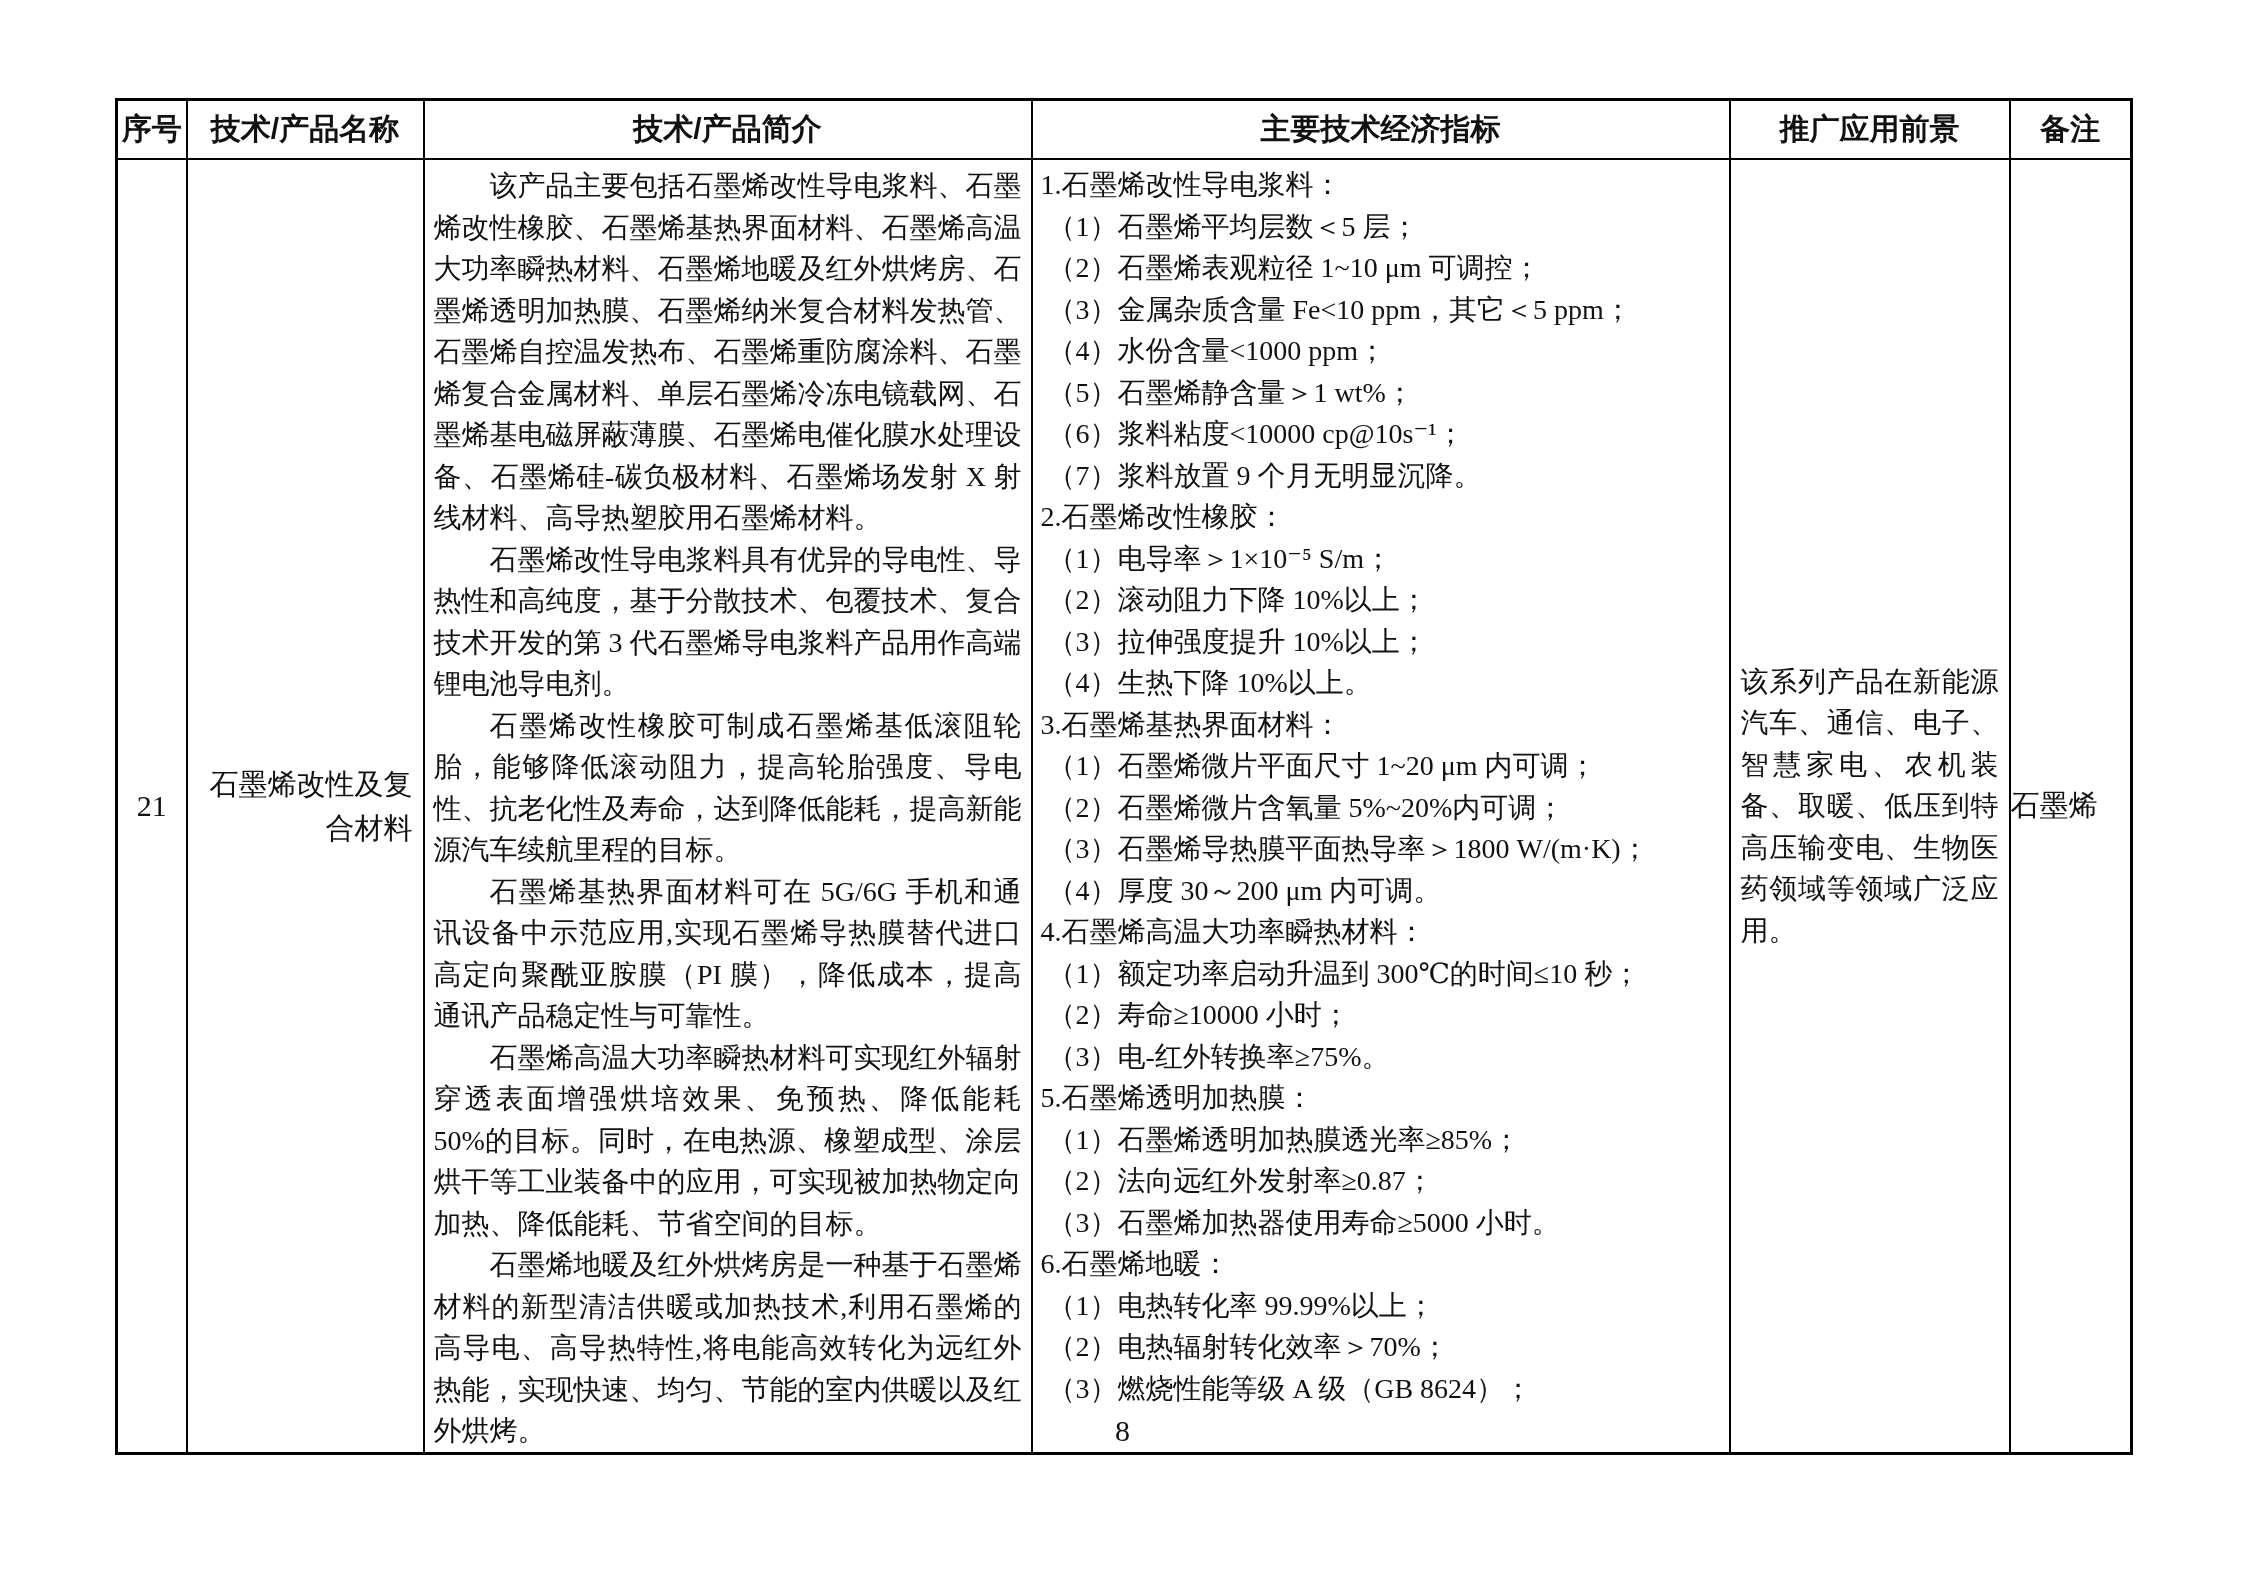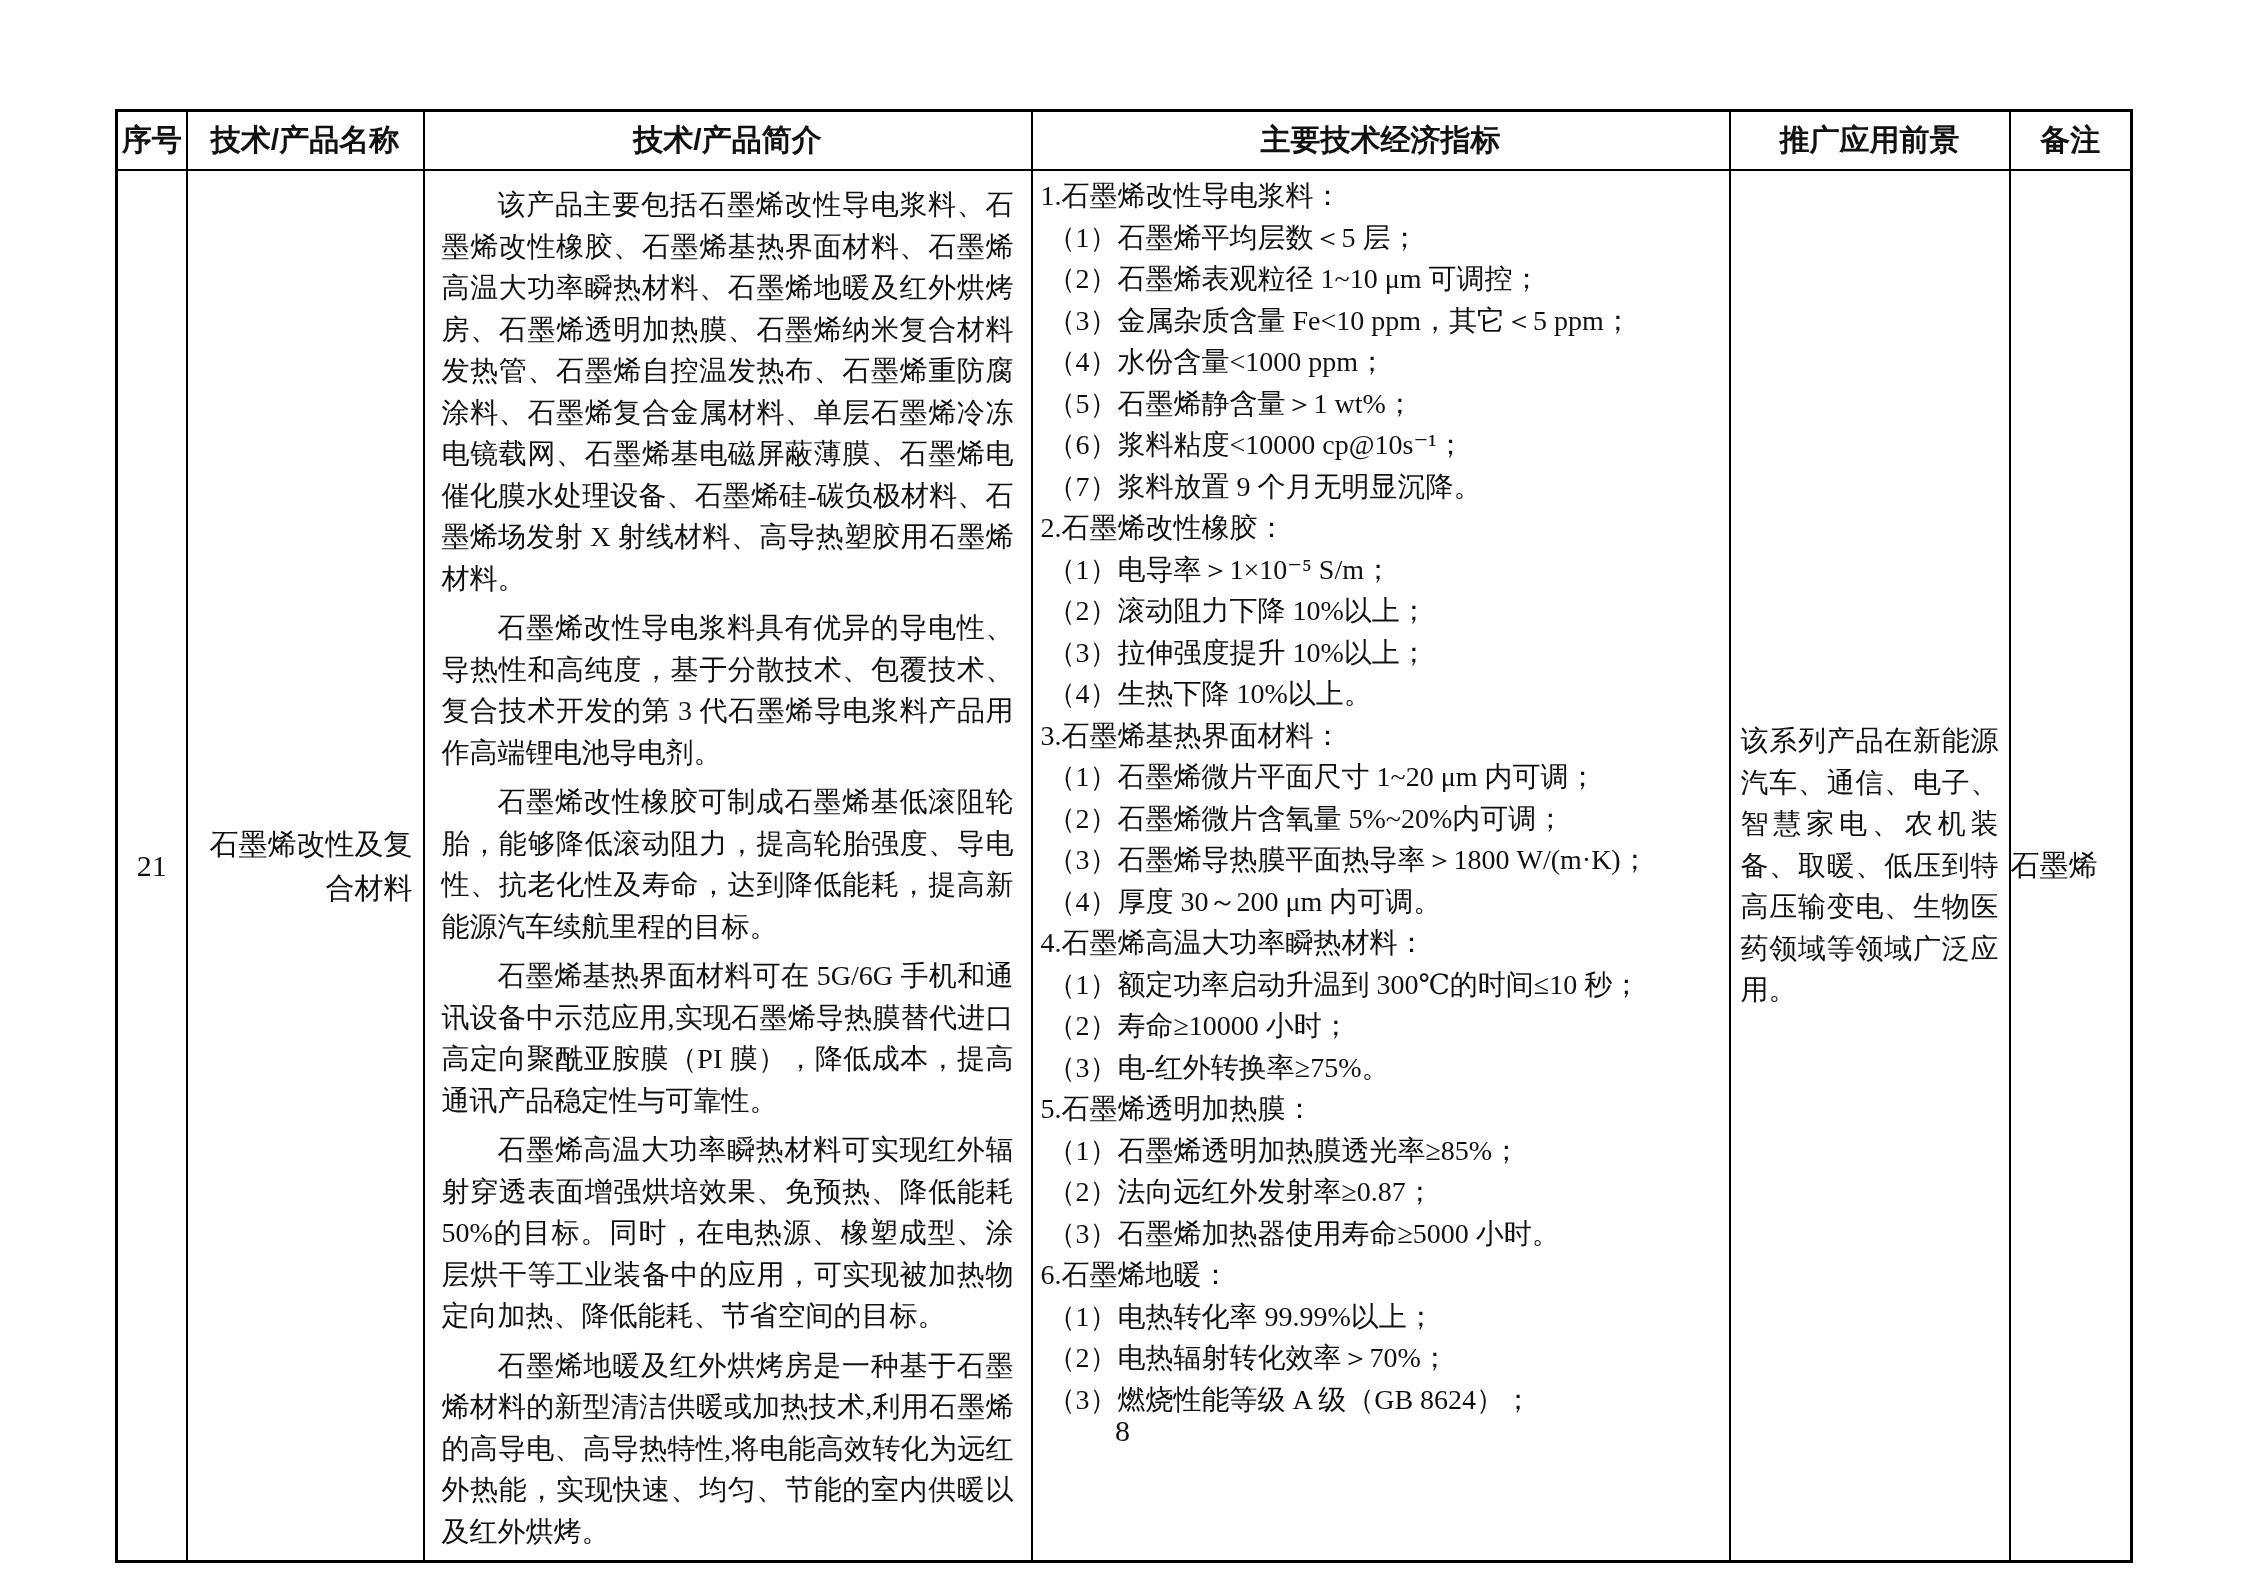--- a/index.html
+++ b/index.html
@@ -5,21 +5,21 @@
   html,body{margin:0;padding:0;background:#e8e8e8;}
   .page{
     position:relative;
     width:2245px;height:1588px;
     background:#ffffff;
     font-family:"Liberation Serif","DejaVu Serif",serif;
     color:#111;
     overflow:hidden;
   }
   .catalog{
-    position:absolute;left:115px;top:109px;
+    position:absolute;left:115px;top:98px;
     width:2015px;height:1308px;
     border-collapse:collapse;
     table-layout:fixed;
     border:3px solid #000;
   }
   .catalog th,.catalog td{
     border:2px solid #000;
     padding:0;
     overflow:hidden;
   }
@@ -39,21 +39,21 @@
   }
   .c-name{
     text-align:right;
     font-size:29px;
     line-height:44px;
     padding:15px 10px !important;
   }
   .c-intro{vertical-align:top !important;}
   .intro-box{padding:5px 9px 0 9px;}
   .intro-p{
-    margin:8px;
+    margin:0;
     font-size:28px;
     line-height:41.5px;
     text-align:justify;
     text-justify:inter-ideograph;
     text-indent:2em;
   }
   .c-ind{vertical-align:top !important;}
   .ind-box{padding:4px 6px 0 8px;}
   .ind-line{
     font-size:28px;

